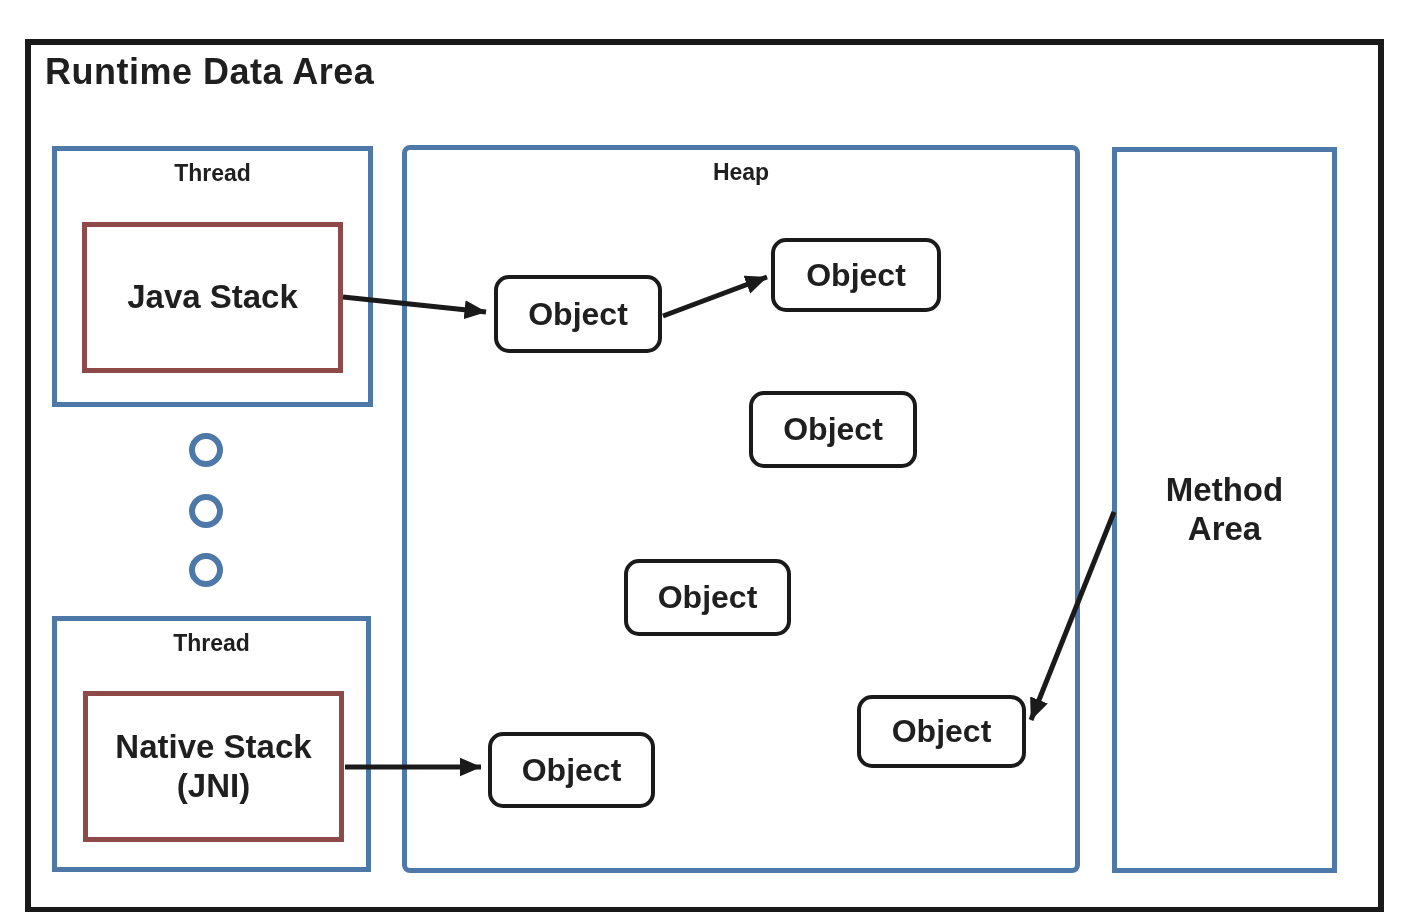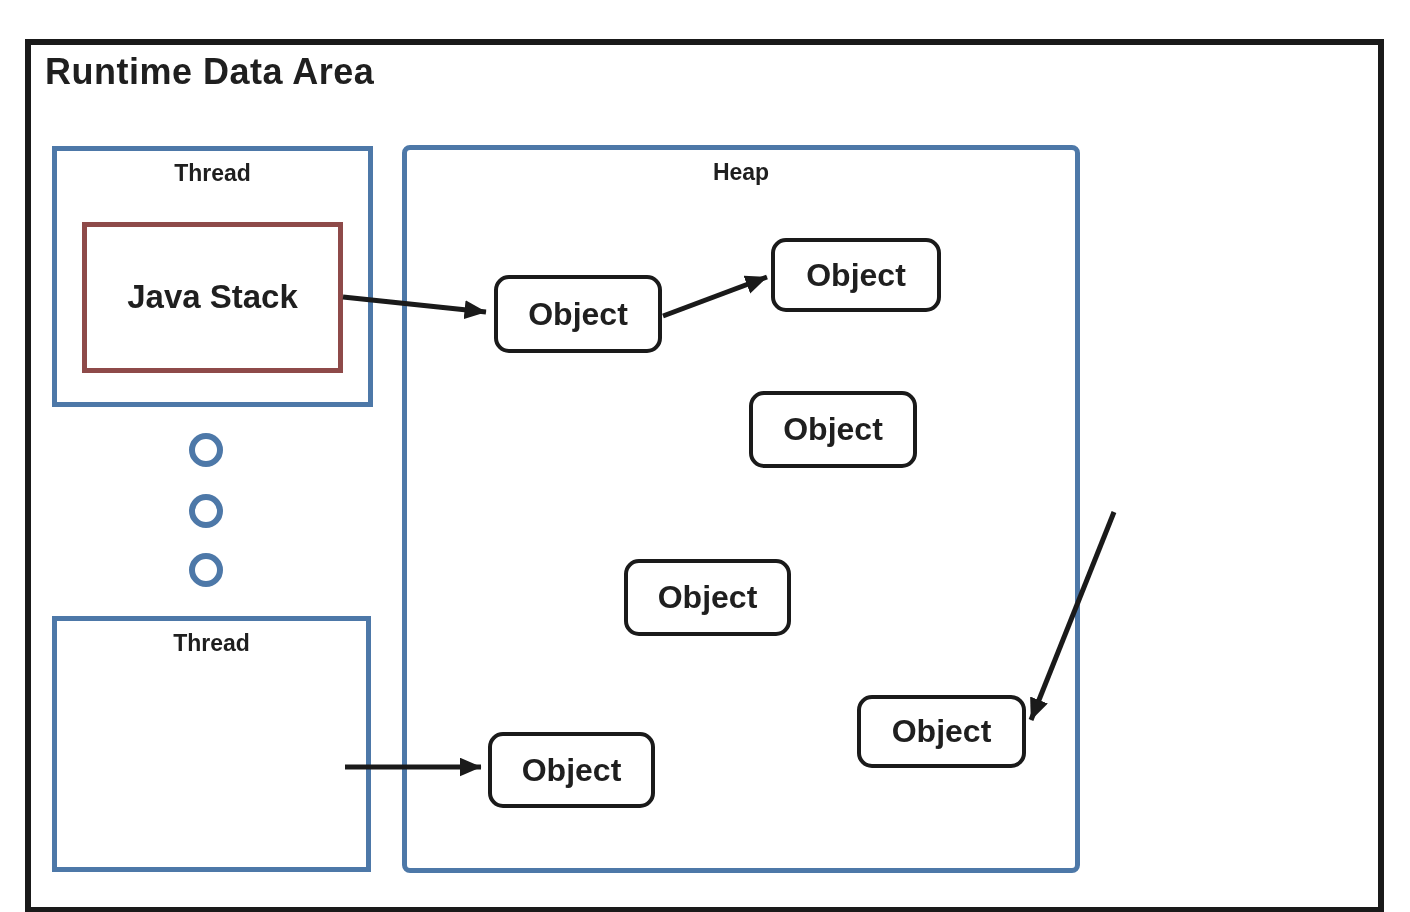--- a/index.html
+++ b/index.html
@@ -47,25 +47,33 @@
     <span>Java Stack</span>
   </div>
 
   <div class="dot" style="left:189px;top:408px;"></div>
   <div class="dot" style="left:189px;top:469px;"></div>
   <div class="dot" style="left:189px;top:528px;"></div>
 
   <div class="box blue" style="left:52px;top:591px;width:319px;height:256px;">
     <div class="box-label">Thread</div>
   </div>
+  <div class="box maroon center-flex" style="left:83px;top:666px;width:261px;height:151px;">
+    <span>Native Stack</span>
+    <span>(JNI)</span>
+  </div>
 
   <div class="box blue" style="left:402px;top:120px;width:678px;height:728px;border-radius:8px;">
     <div class="box-label">Heap</div>
   </div>
 
+  <div class="box blue center-flex" style="left:1112px;top:122px;width:225px;height:726px;">
+    <span>Method</span>
+    <span>Area</span>
+  </div>
 
   <div class="obj" style="left:494px;top:250px;width:168px;height:78px;">
     <span>Object</span>
   </div>
   <div class="obj" style="left:771px;top:213px;width:170px;height:74px;">
     <span>Object</span>
   </div>
   <div class="obj" style="left:749px;top:366px;width:168px;height:77px;">
     <span>Object</span>
   </div>

